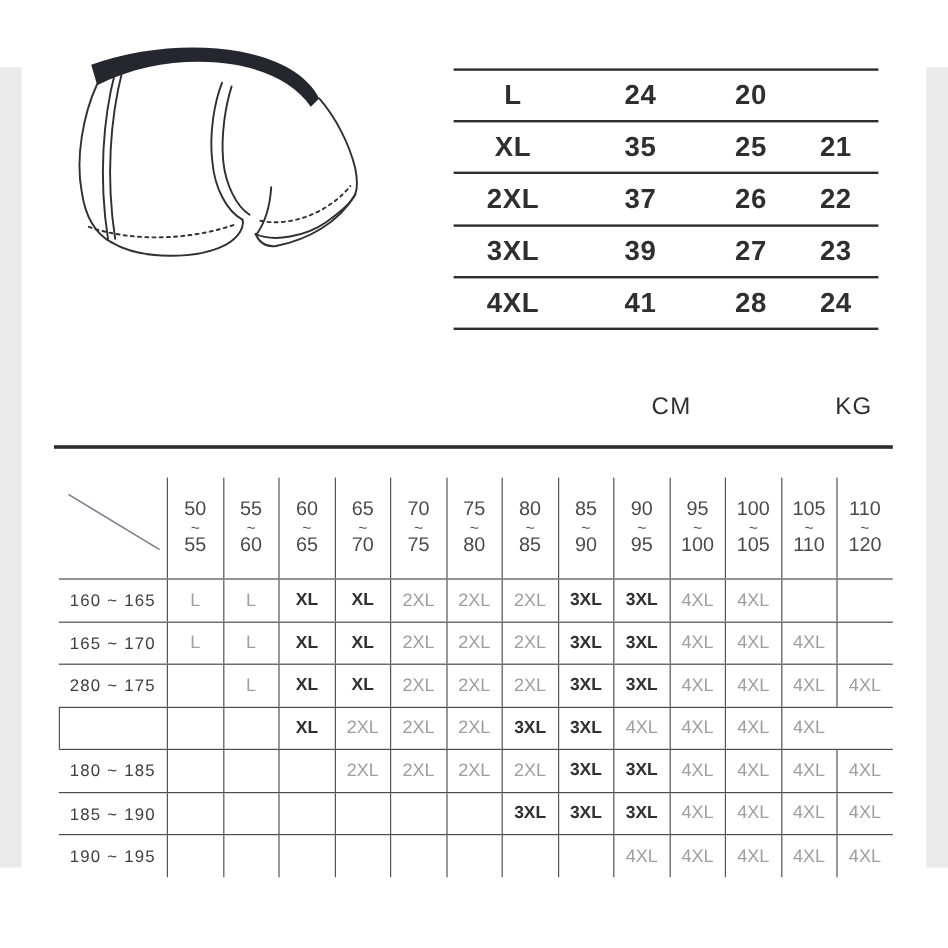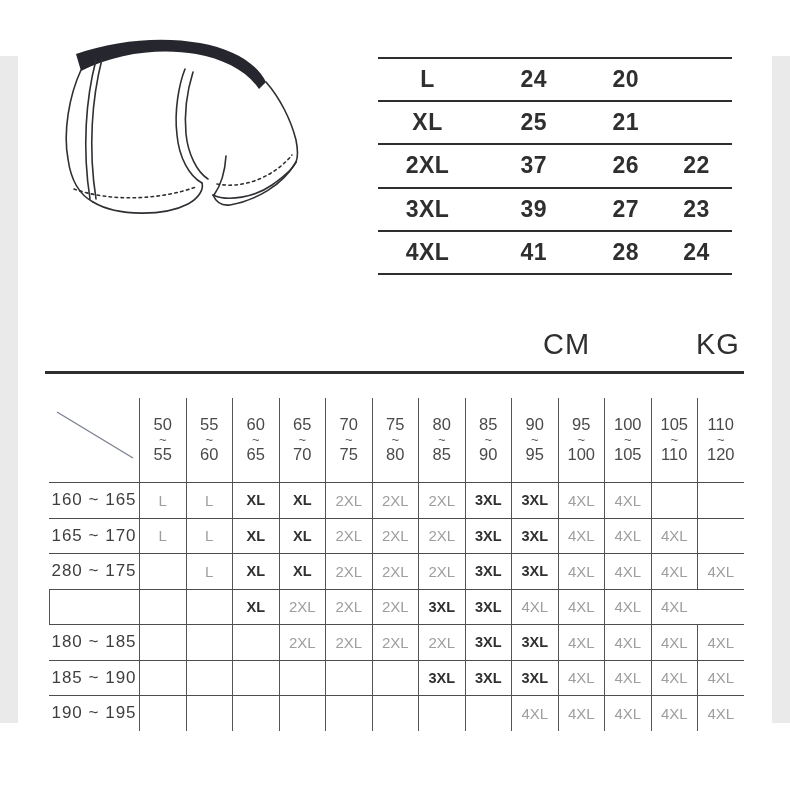--- a/index.html
+++ b/index.html
@@ -14,38 +14,38 @@
   .illo{position:absolute;left:50px;top:36px;}
 
   
   .ttable{position:absolute;left:378px;top:57px;width:354px;}
   .trow{display:grid;grid-template-columns:28% 32% 20% 20%;height:41.2px;align-items:center;
         border-top:2px solid #2e2e2e;text-align:center;font-weight:bold;font-size:23px;
         color:#2f2f2f;letter-spacing:.5px;}
   .trow:last-child{border-bottom:2px solid #2e2e2e;}
 
   
-  .unit{position:absolute;top:328px;font-size:29px;color:#2f2f2f;letter-spacing:1px;}
+  .unit{position:absolute;top:328px;font-size:20px;color:#2f2f2f;letter-spacing:1px;}
   .unit.cm{left:543px;} .unit.kg{left:696px;}
 
   
   .hline{position:absolute;left:45px;top:371px;width:699px;height:3px;background:#2e2e2e;}
 
   
   .matrix{position:absolute;left:49px;top:398px;width:695px;}
   .mrow{display:grid;grid-template-columns:90px repeat(13,46.5px);border-bottom:1.5px solid #4d4d4d;}
   .mrow.hdr{height:84px;text-align:right;}
   .mrow.data{height:34.5px;}
   .mrow:last-child{border-bottom:none;}
   .corner{position:relative;}
   .diag{position:absolute;inset:0;width:100%;height:100%;}
   .mh{border-left:1.2px solid #555;display:flex;flex-direction:column;align-items:center;
       justify-content:center;color:#4a4a4a;font-size:16.5px;line-height:1.2;}
   .mh .tld{font-size:13px;line-height:.8;color:#555;}
-  .ml{display:flex;align-items:center;justify-content:center;font-size:17px;color:#3e3e3e;
+  .ml{display:flex;align-items:center;justify-content:center;font-size:14px;color:#3e3e3e;
       letter-spacing:1px;white-space:nowrap;}
   .mc{border-left:1.2px solid #555;display:flex;align-items:center;justify-content:center;font-size:15px;}
   .mc.gy{color:#9e9e9e;}
   .mc.dk{color:#303030;font-weight:bold;font-size:14.5px;}
 </style>
 </head>
 <body>
 
 <div class="canvas">
 
@@ -71,20 +71,21 @@
   </svg>
 
   <div class="ttable">
     <div class="trow">
       <span>L</span>
       <span>24</span>
       <span>20</span>
     </div>
     <div class="trow">
       <span>XL</span>
+      <span>35</span>
       <span>25</span>
       <span>21</span>
     </div>
     <div class="trow">
       <span>2XL</span>
       <span>37</span>
       <span>26</span>
       <span>22</span>
     </div>
     <div class="trow">

